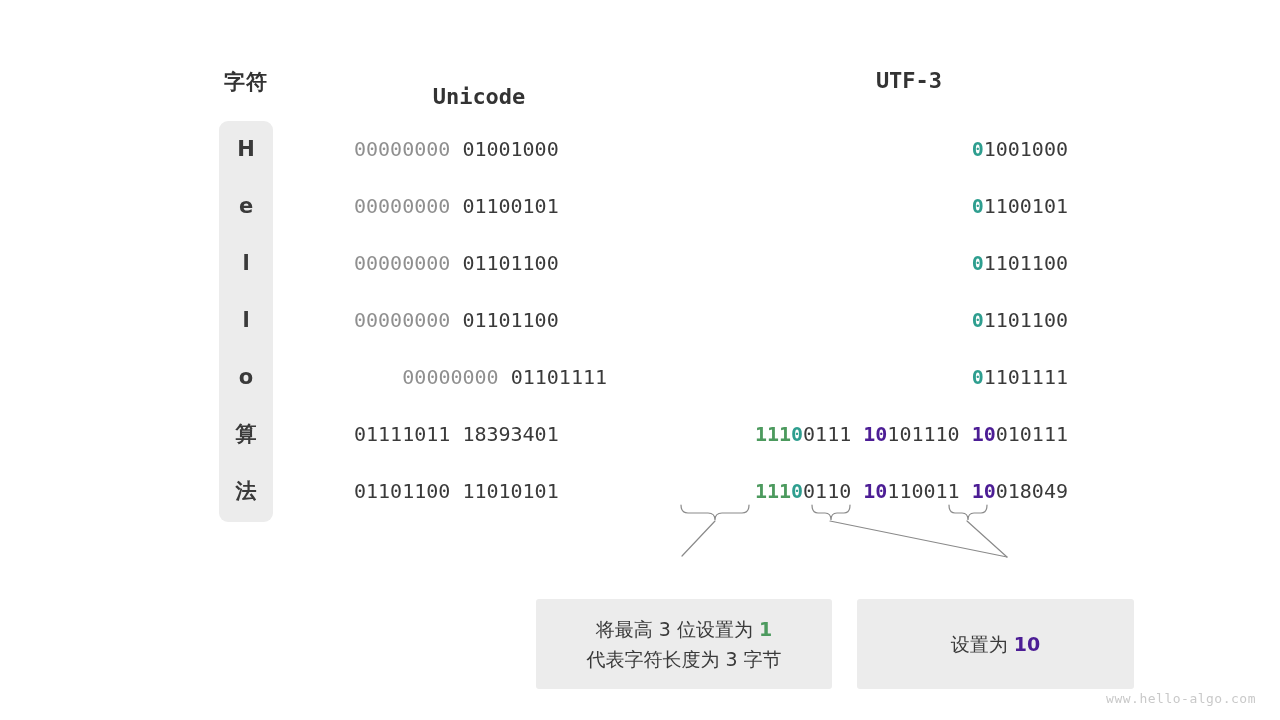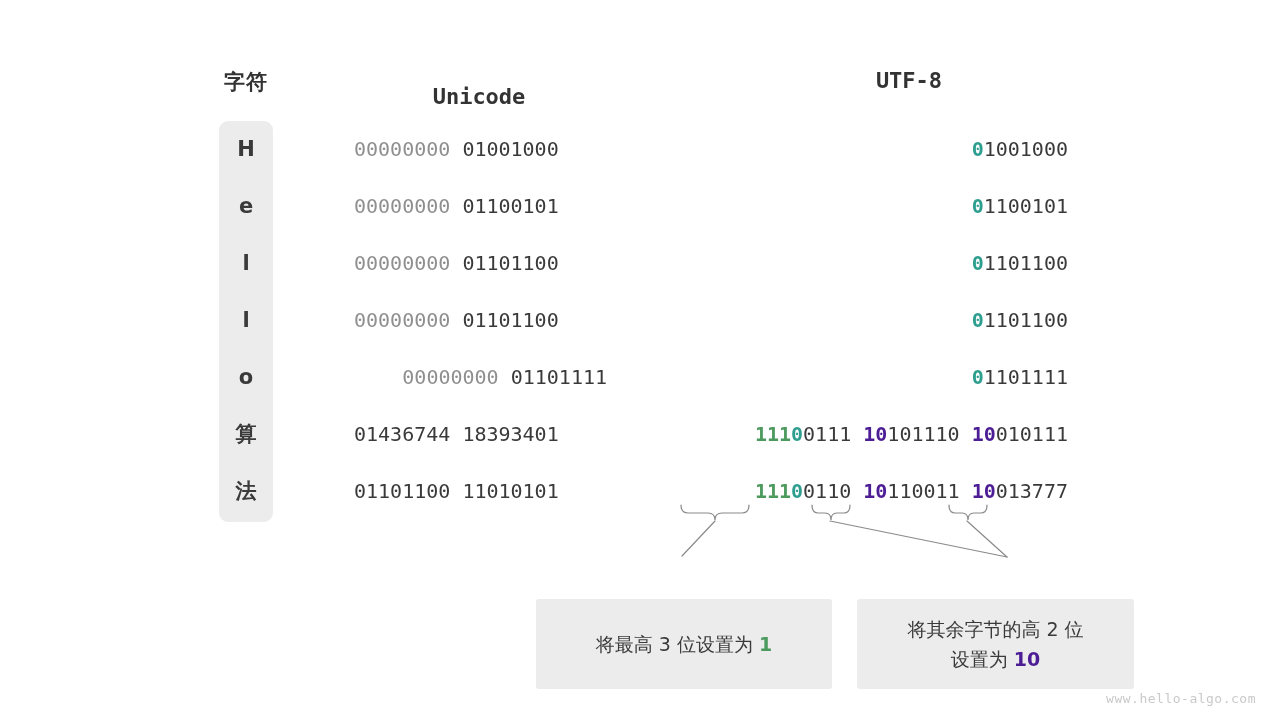--- a/index.html
+++ b/index.html
@@ -147,64 +147,64 @@
     font-size: 13px;
     color: #c9c9c9;
     letter-spacing: 0.5px;
   }
 </style>
 </head>
 <body>
 
 <div class="col-header" id="hdr-char">字符</div>
 <div class="col-header" id="hdr-unicode">Unicode</div>
-<div class="col-header" id="hdr-utf8">UTF-8</div>
+<div class="col-header" id="hdr-utf8">UTF-3</div>
 
 <div id="char-pill"></div>
 
 <div id="rows-root">
     <div class="char-cell" style="top: 121px;">H</div>
     <div class="bits uni" style="top: 121px;"><span class="dim">00000000</span><span> </span><span>01001000</span></div>
     <div class="bits utf" style="top: 121px;"><span class="teal">0</span><span>1001000</span></div>
     <div class="char-cell" style="top: 178px;">e</div>
     <div class="bits uni" style="top: 178px;"><span class="dim">00000000</span><span> </span><span>01100101</span></div>
     <div class="bits utf" style="top: 178px;"><span class="teal">0</span><span>1100101</span></div>
     <div class="char-cell" style="top: 235px;">l</div>
     <div class="bits uni" style="top: 235px;"><span class="dim">00000000</span><span> </span><span>01101100</span></div>
     <div class="bits utf" style="top: 235px;"><span class="teal">0</span><span>1101100</span></div>
     <div class="char-cell" style="top: 292px;">l</div>
     <div class="bits uni" style="top: 292px;"><span class="dim">00000000</span><span> </span><span>01101100</span></div>
     <div class="bits utf" style="top: 292px;"><span class="teal">0</span><span>1101100</span></div>
     <div class="char-cell" style="top: 349px;">o</div>
     <div class="bits uni" style="top: 349px; text-align: right;"><span class="dim">00000000</span><span> </span><span>01101111</span></div>
     <div class="bits utf" style="top: 349px;"><span class="teal">0</span><span>1101111</span></div>
     <div class="char-cell" style="top: 406px;">算</div>
-    <div class="bits uni" style="top: 406px;"><span>01436744</span><span> </span><span>18393401</span></div>
+    <div class="bits uni" style="top: 406px;"><span>01111011</span><span> </span><span>18393401</span></div>
     <div class="bits utf" style="top: 406px;"><span class="green">111</span><span class="teal">0</span><span>0111</span><span> </span><span class="blue">10</span><span>101110</span><span> </span><span class="blue">10</span><span>010111</span></div>
     <div class="char-cell" style="top: 463px;">法</div>
     <div class="bits uni" style="top: 463px;"><span>01101100</span><span> </span><span>11010101</span></div>
-    <div class="bits utf" style="top: 463px;"><span class="green">111</span><span class="teal">0</span><span>0110</span><span> </span><span class="blue">10</span><span>110011</span><span> </span><span class="blue">10</span><span>013777</span></div>
+    <div class="bits utf" style="top: 463px;"><span class="green">111</span><span class="teal">0</span><span>0110</span><span> </span><span class="blue">10</span><span>110011</span><span> </span><span class="blue">10</span><span>018049</span></div>
   </div>
 
 <svg id="connectors" viewBox="0 0 1280 720" xmlns="http://www.w3.org/2000/svg">
   <g fill="none" stroke="#8a8a8a" stroke-width="1.2" stroke-linecap="round">
 
     <path d="M681,505 q0,8 7,8 l20,0 q7,0 7,7 q0,-7 7,-7 l20,0 q7,0 7,-8"></path>
     <path d="M715,521 L682,556"></path>
 
     <path d="M812,505 q0,8 6,8 l7,0 q6,0 6,7 q0,-7 6,-7 l7,0 q6,0 6,-8"></path>
     <path d="M830,521 L1007,557"></path>
 
     <path d="M949,505 q0,8 6,8 l7,0 q6,0 6,7 q0,-7 6,-7 l7,0 q6,0 6,-8"></path>
     <path d="M967,521 L1007,557"></path>
   </g>
 </svg>
 
 <div class="callout" id="callout-1">
   <div class="line"><span>将最高 3 位设置为 </span><span class="green">1</span></div>
+  <div class="line">代表字符长度为 3 字节</div>
 </div>
 
 <div class="callout" id="callout-2">
-  <div class="line">将其余字节的高 2 位</div>
   <div class="line"><span>设置为 </span><span class="blue">10</span></div>
 </div>
 
 <div id="watermark">www.hello-algo.com</div>
 
 </body></html>

